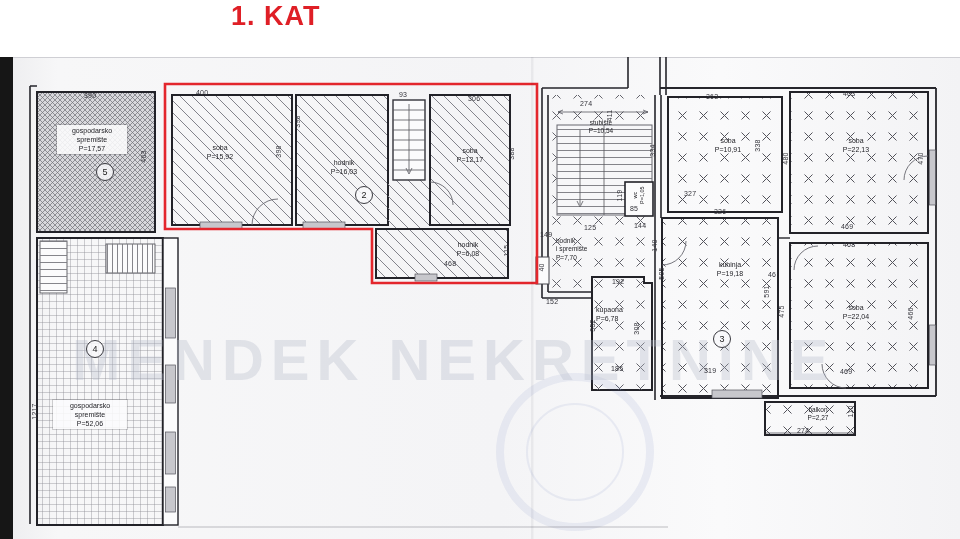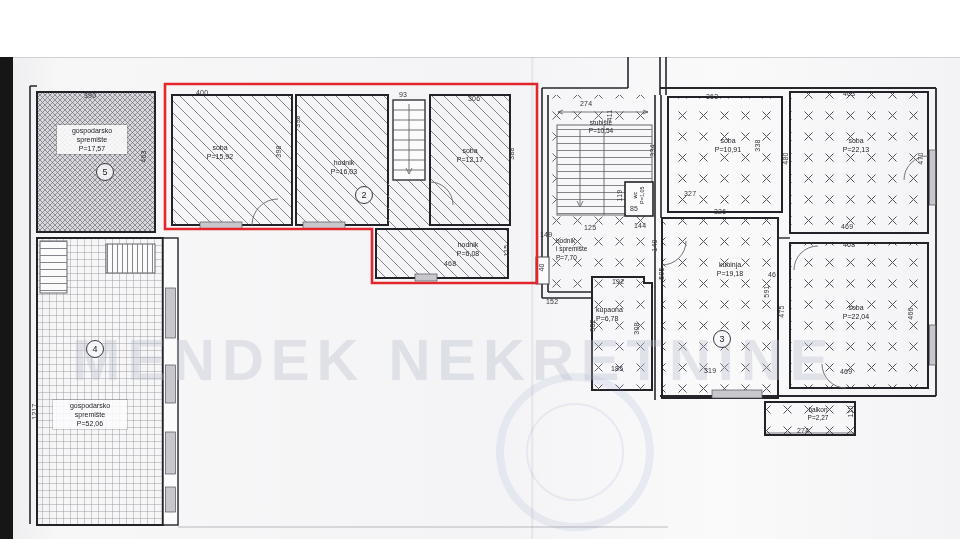--- a/index.html
+++ b/index.html
@@ -119,20 +119,21 @@
     <path d="M766,433 H855" stroke="#44444c" stroke-width="0.7" fill="none"></path>
 
     <path d="M165,84 H537 V283 H372 V229 H165 Z" fill="none" stroke="#e3262c" stroke-width="2.6"></path>
 
     <rect x="531" y="57" width="2.5" height="482" fill="rgba(40,40,50,0.06)"></rect>
     <circle cx="575" cy="452" r="75" fill="none" stroke="rgba(95,115,185,0.10)" stroke-width="8"></circle>
     <circle cx="575" cy="452" r="48" fill="none" stroke="rgba(95,115,185,0.10)" stroke-width="2"></circle>
     <path d="M178,527 H668" stroke="rgba(70,70,80,0.22)" stroke-width="1.5" fill="none"></path>
   </svg>
 
+  <div class="title">1. KAT</div>
   <div class="watermark">MENDEK NEKRETNINE</div>
 
   <div class="circ" style="left:96px;top:163px">5</div>
   <div class="circ" style="left:86px;top:340px">4</div>
   <div class="circ" style="left:355px;top:186px">2</div>
   <div class="circ" style="left:713px;top:330px">3</div>
 
   <div class="rlabel boxed" style="left:57px;top:125px;width:66px">
     <span>gospodarsko</span>
     <span>spremište</span>

